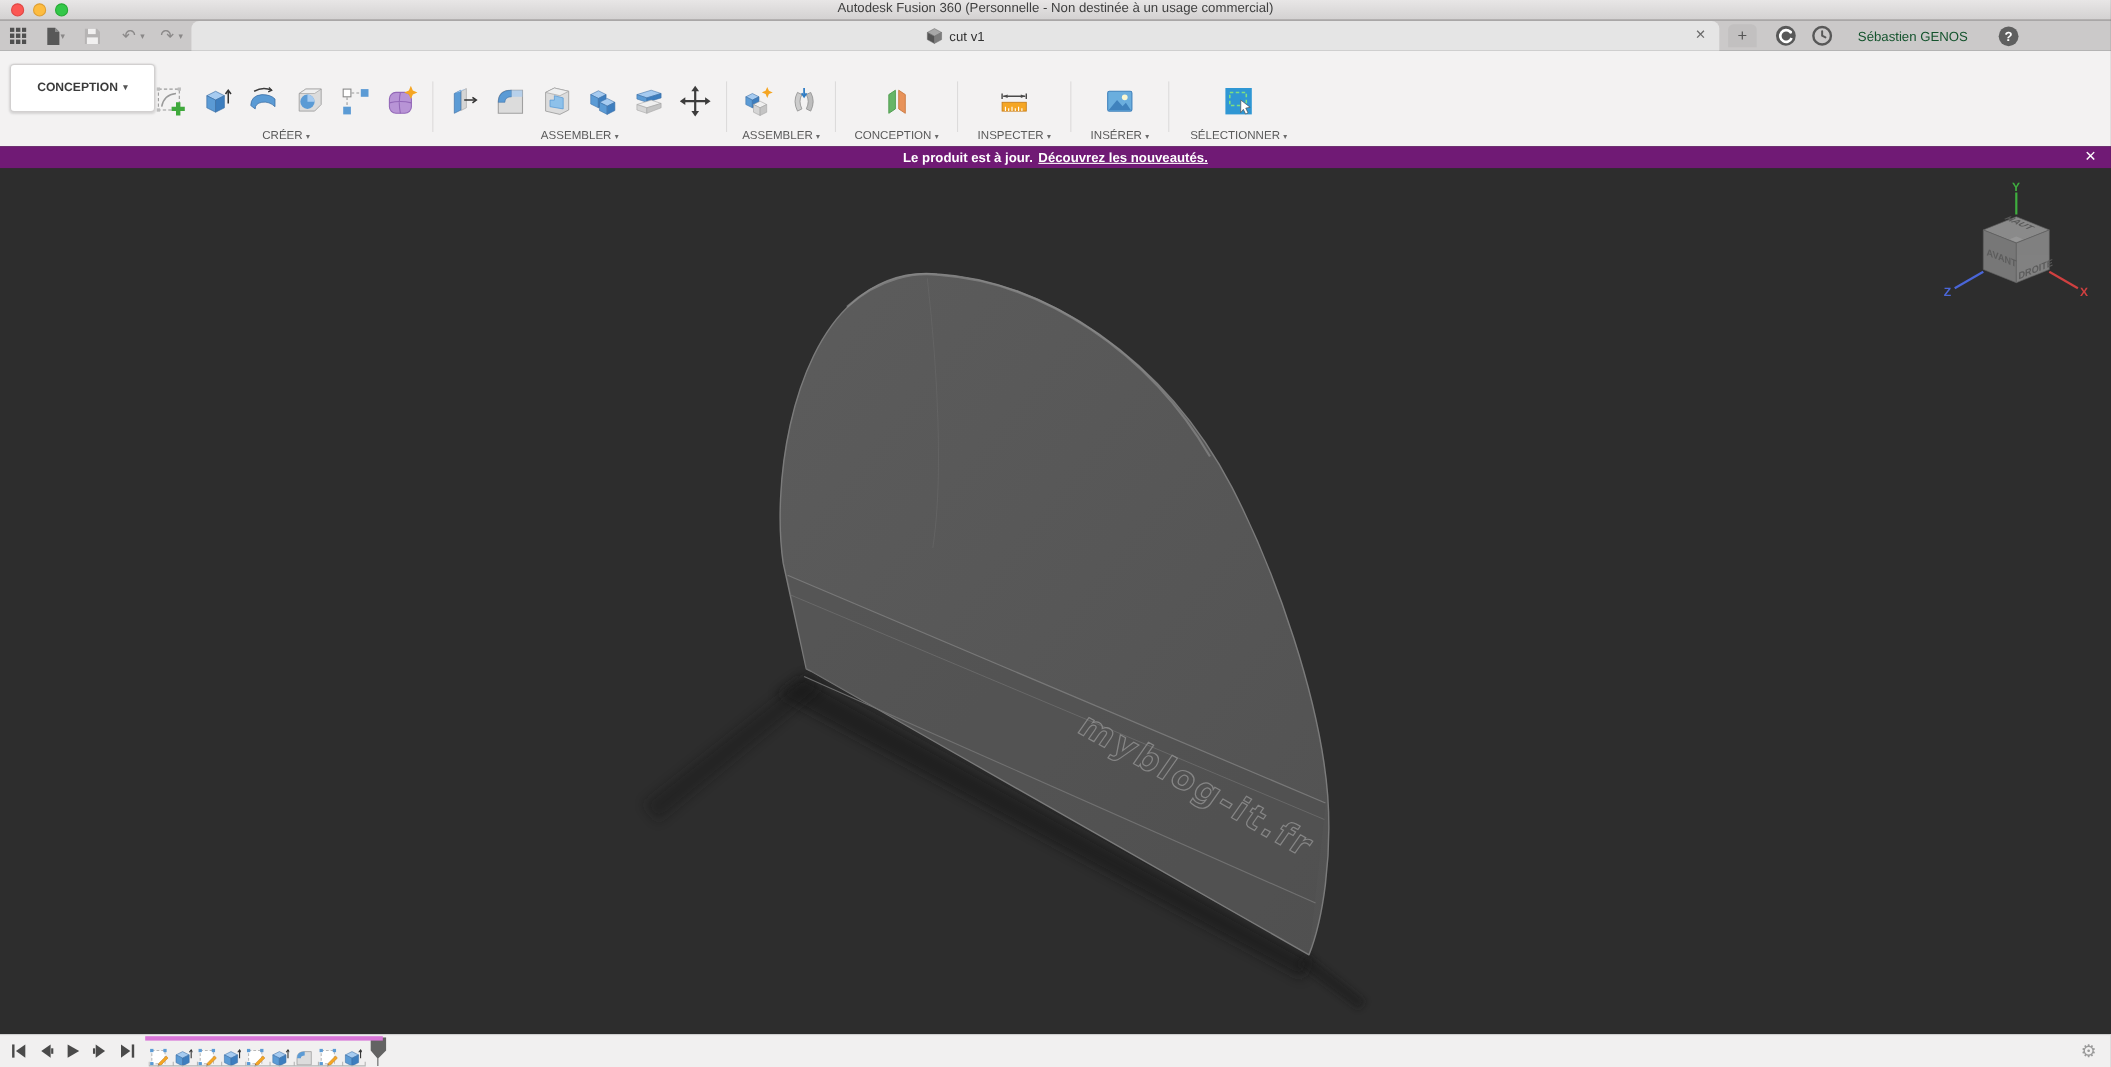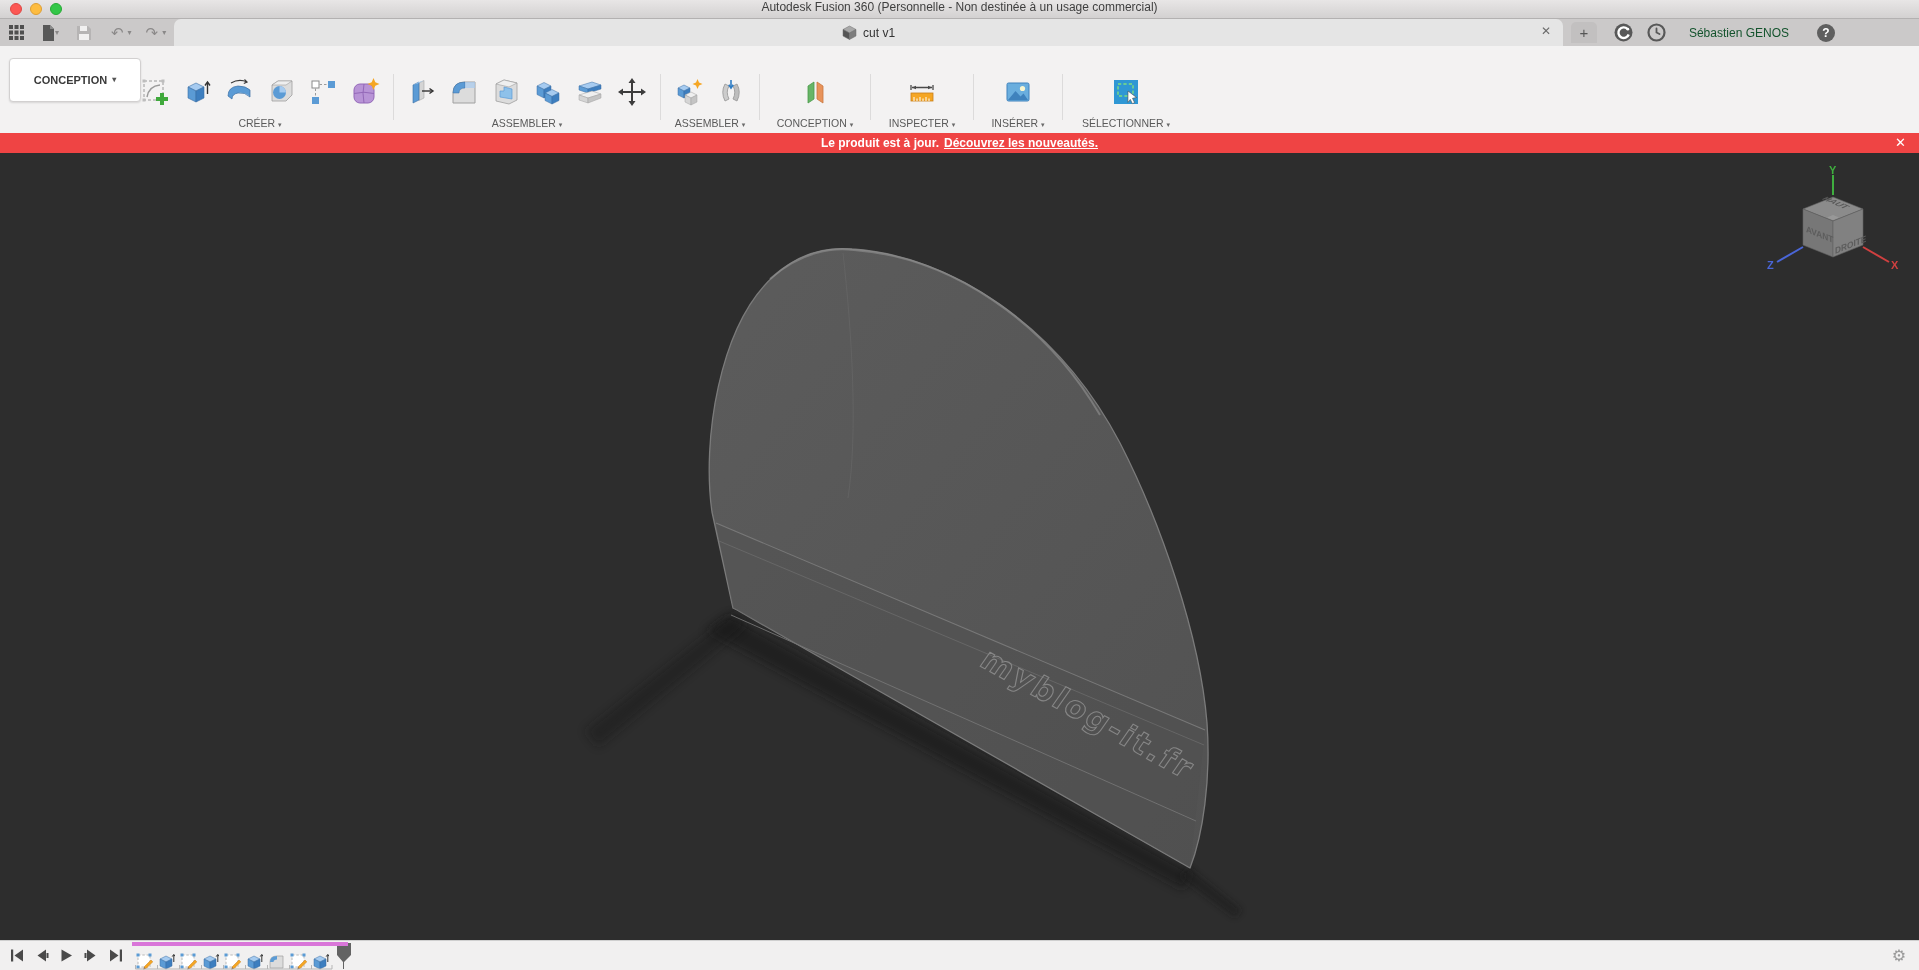--- a/index.html
+++ b/index.html
@@ -54,21 +54,21 @@
   .rtab.active { color:#0696d7; font-weight:bold; border-bottom:3px solid #0696d7; }
   .rgroups { position:absolute; left:134px; top:24px; display:flex; align-items:stretch; height:62px; }
   .rgroup { display:flex; flex-direction:column; }
   .rgroup .tools { display:flex; align-items:center; justify-content:center; height:44px; }
   .tool { width:42px; height:40px; display:flex; align-items:center; justify-content:center; border-radius:3px; }
   .glabel { text-align:center; font-size:10.5px; color:#5a5a5a; padding-top:3px; white-space:nowrap; }
   .glabel .caret { font-size:7px; color:#6a6a6a; }
   .gdiv { width:1px; background:#dcdbdb; margin:4px 7px 12px; }
 
   
-  .banner { position:absolute; top:133px; left:0; width:100%; height:20px; background:#ef4444;
+  .banner { position:absolute; top:133px; left:0; width:100%; height:20px; background:#701a75;
             display:flex; align-items:center; justify-content:center;
             color:#fff; font-size:12px; font-weight:bold; }
   .banner a { color:#fff; text-decoration:underline; margin-left:5px; }
   .banner-close { position:absolute; right:13px; top:2px; color:#fff; font-size:13px;
                   font-weight:bold; font-family:"DejaVu Sans",sans-serif; }
 
   
   .viewport { position:absolute; top:153px; left:0; width:1919px; height:787px; background:#2d2d2d; }
   .viewport svg.scene { position:absolute; inset:0; }
   .viewcube { position:absolute; top:12px; right:16px; }

